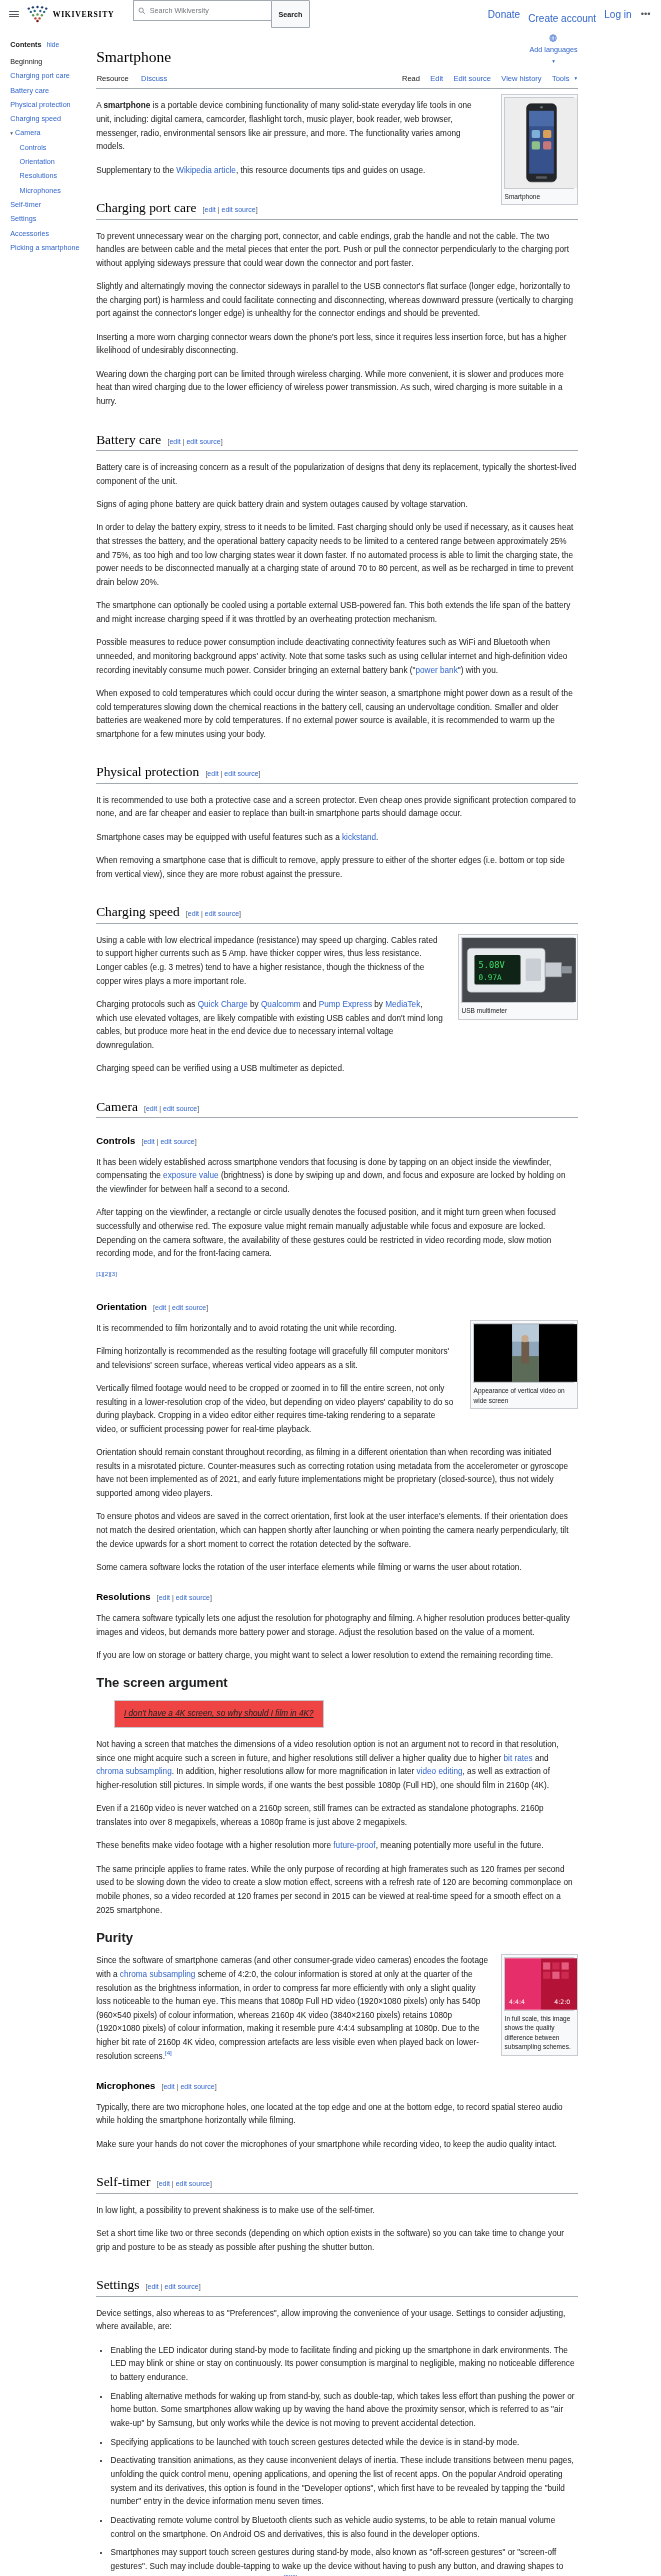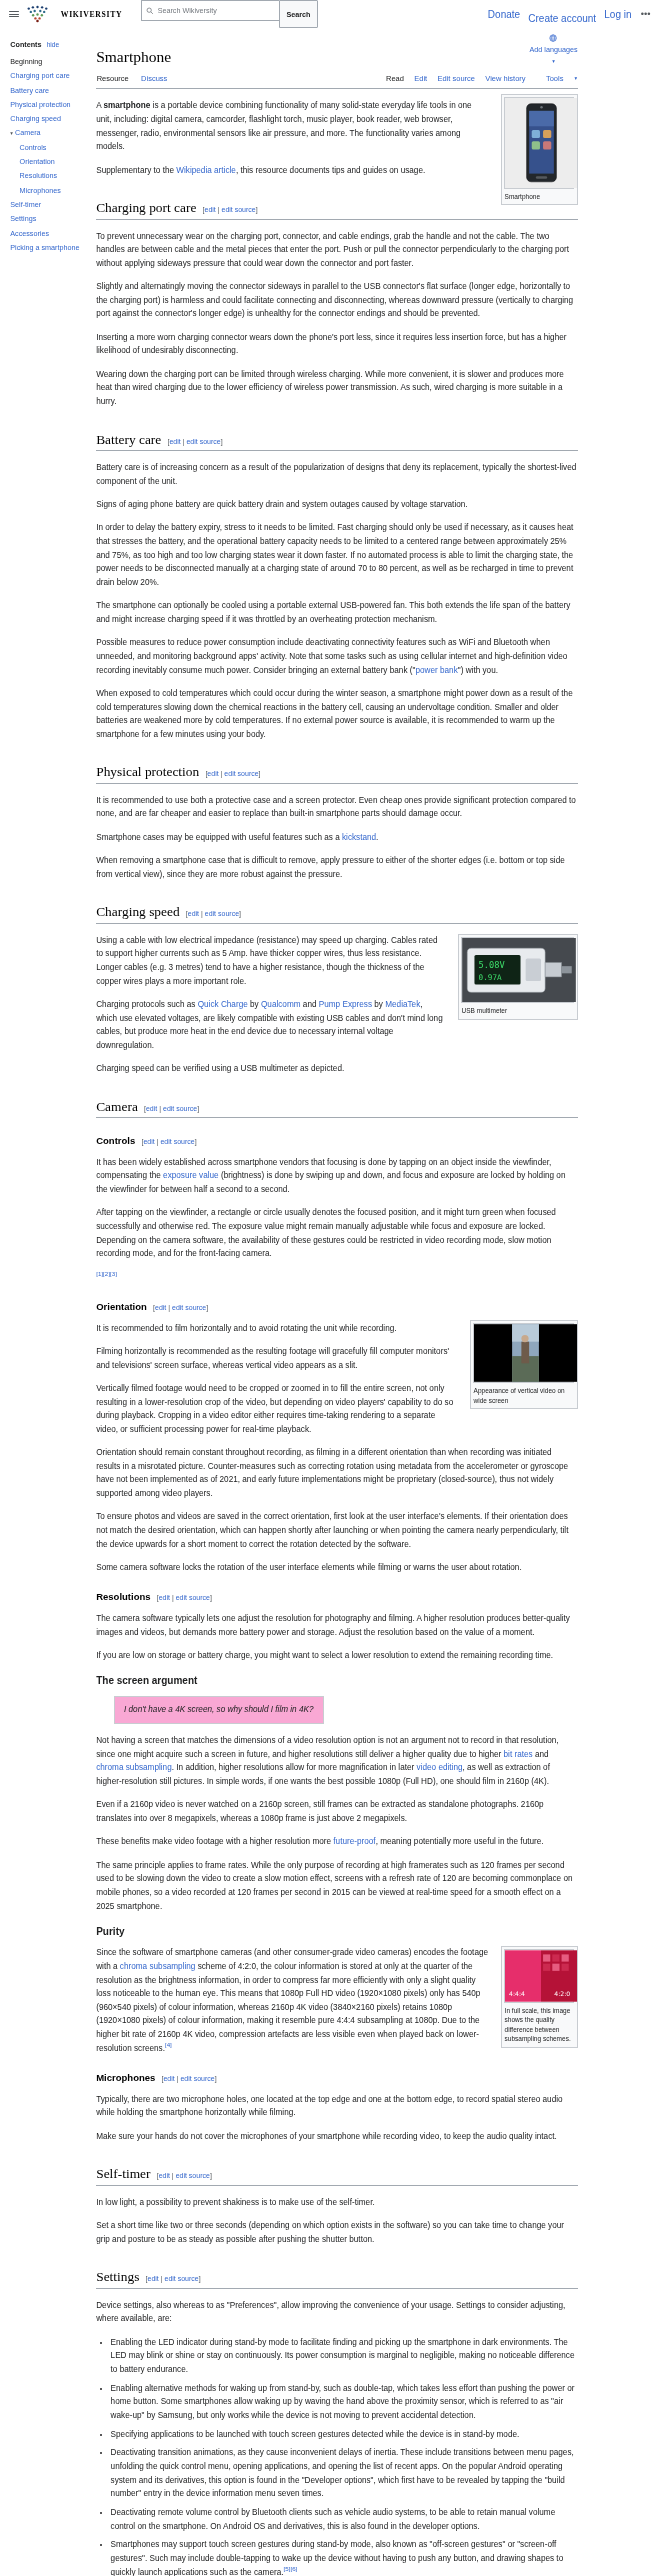--- a/index.html
+++ b/index.html
@@ -8,21 +8,21 @@
     width:662px; height:3091px; overflow:hidden;
     font-family:"Liberation Sans","DejaVu Sans",sans-serif;
     font-size:8.2px; color:#202122;
   }
   a { color:#3366cc; text-decoration:none; cursor:pointer; }
 
   
   .header { height:28px; display:flex; align-items:center; gap:7.2px; padding:0 9.3px; }
   .hamburger { width:9.3px; display:flex; flex-direction:column; gap:1.8px; cursor:pointer; padding:2.1px 0; }
   .hamburger span { height:1px; background:#54595d; border-radius:0.5px; }
-  .logo { display:flex; align-items:center; gap:12px; }
+  .logo { display:flex; align-items:center; gap:4px; }
   .logo-word { font-size:7.7px; font-weight:bold; letter-spacing:0.7px; color:#000; font-family:"Liberation Serif",serif; }
   .search-wrap { display:flex; margin-left:11.3px; }
   .search-box { display:flex; align-items:center; width:138px; height:21px; border:0.5px solid #a2a9b1; border-right:none; border-radius:1px 0 0 1px; padding:0 4.6px; gap:3.6px; background:#fff; }
   .search-input { border:none; outline:none; flex:1; font-size:7.2px; font-family:inherit; color:#202122; }
   .search-input::placeholder { color:#72777d; }
   .search-btn { height:28px; padding:0 6.7px; border:0.5px solid #a2a9b1; background:#f8f9fa; border-radius:0 1px 1px 0; font-weight:bold; font-size:7.2px; color:#202122; font-family:inherit; cursor:pointer; }
   .header-right { margin-left:auto; display:flex; align-items:center; gap:8.2px; font-size:10px; }
   .ellipsis { color:#54595d; font-size:9.3px; cursor:pointer; padding:0 2.1px; }
 
   
@@ -42,35 +42,35 @@
   .title-row { display:flex; align-items:flex-end; justify-content:space-between; padding-bottom:2.1px; }
   h1.page-title { font-family:"Liberation Serif","DejaVu Serif",serif; font-weight:normal; font-size:15.5px; color:#000; }
   .add-lang { display:flex; align-items:center; gap:3.1px; font-size:7.2px; padding-bottom:2.1px;flex-direction:column; }
   .caret { font-size:5.2px; color:#3366cc; }
 
   .tabbar { display:flex; align-items:flex-end; border-bottom:0.5px solid #a2a9b1; margin-top:3.1px; font-size:7.5px; }
   .tabs-left { display:flex; gap:11.3px; }
   .tabs-right { display:flex; gap:9.3px; margin-left:auto; align-items:flex-end; }
   .tab { padding:3.1px 0.5px 4.6px; color:#3366cc; cursor:pointer; white-space:nowrap; }
   .tab.active { color:#202122; }
-  .tools-tab { display:flex; align-items:center; gap:11px;margin-left:10px; }
+  .tools-tab { display:flex; align-items:center; gap:5px; }
 
   
   .article { padding-top:1px; }
   .article p.mw-p { margin:9.8px 0; line-height:1.66; }
   .article h2.mw-h2 {
     font-family:"Liberation Serif","DejaVu Serif",serif; font-weight:normal;
     font-size:13.4px; color:#000; border-bottom:0.5px solid #a2a9b1;
     margin:23px 0 6.2px; padding-bottom:2.6px;
   }
   .article h3.mw-h3 { font-size:9.5px; font-weight:bold; margin:16.5px 0 4.1px; color:#000; }
   .editsection { font-family:"Liberation Sans",sans-serif; font-size:7px; font-weight:normal; color:#54595d; margin-left:6.2px; }
   .editsection a { font-size:7px; }
-  .mw-bold-head { font-weight:bold; margin:12.4px 0 5.2px; font-size:10px; }
-  blockquote.mw-quote { margin:10.3px 0 10.3px 17.5px; padding:6.2px 9.3px; border:0.5px solid #c8ccd1; width:fit-content; max-width:330px; line-height:1.6; background:#f9a8d4; }
+  .mw-bold-head { font-weight:bold; margin:12.4px 0 5.2px; font-size:13px; }
+  blockquote.mw-quote { margin:10.3px 0 10.3px 17.5px; padding:6.2px 9.3px; border:0.5px solid #c8ccd1; width:fit-content; max-width:330px; line-height:1.6; background:#ef4444;text-decoration:underline; }
   ul.mw-ul { margin:8.2px 0 9.3px; padding-left:14.4px; }
   ul.mw-ul li { margin-bottom:5.2px; line-height:1.66; }
   sup.ref { line-height:0; font-size:6.2px; }
   sup.ref a { font-size:6.2px; }
 
   figure.thumb { float:right; clear:right; margin:4.1px 0 8.2px 12.4px; border:0.5px solid #c8ccd1; background:#f8f9fa; padding:2.1px; }
   figure.thumb .fig-img { display:block; border:0.5px solid #c8ccd1; background:#fff; line-height:0; cursor:pointer; }
   figure.thumb figcaption { font-size:6.5px; line-height:1.45; padding:3.1px 1px 1px; color:#202122; }
 
   .rightcol { padding:13.4px 5.2px 0 7.2px; font-size:7.2px; }

